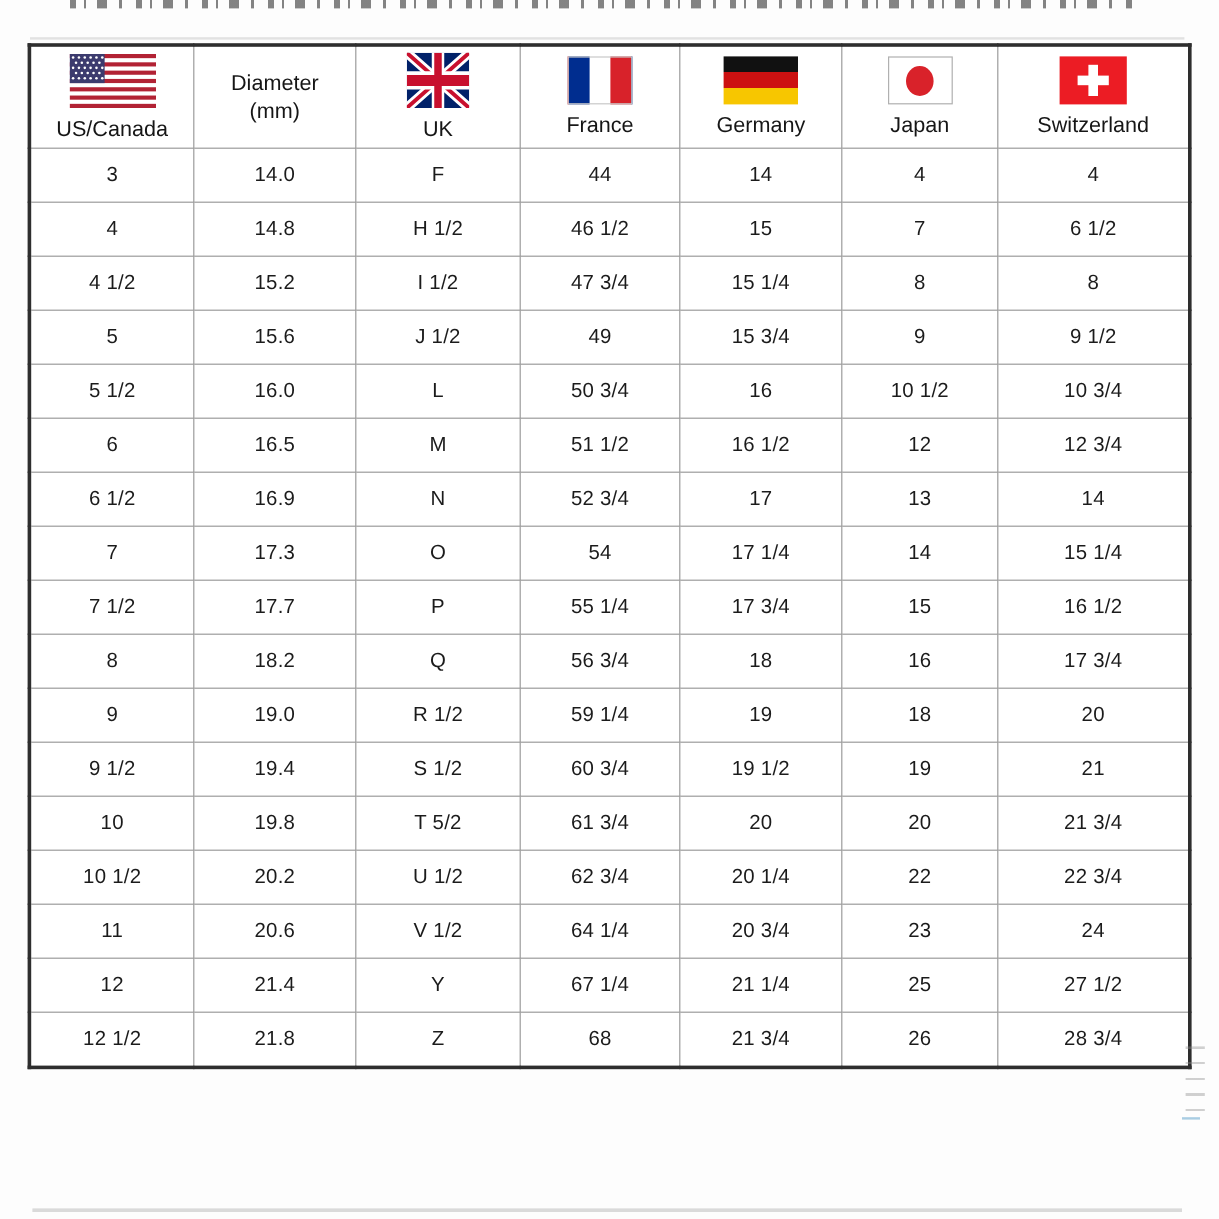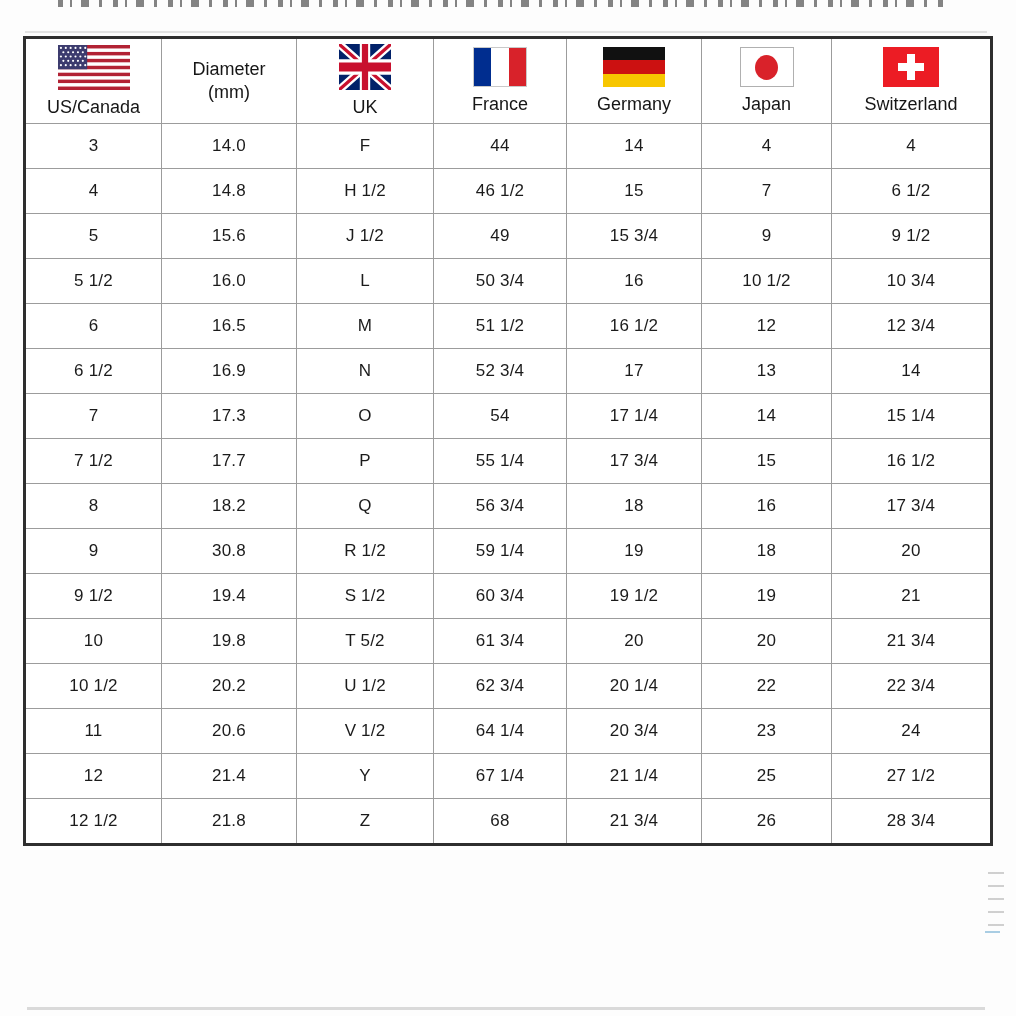--- a/index.html
+++ b/index.html
@@ -191,20 +191,29 @@
         <tr>
           <td>4</td>
           <td>14.8</td>
           <td>H 1/2</td>
           <td>46 1/2</td>
           <td>15</td>
           <td>7</td>
           <td>6 1/2</td>
         </tr>
         <tr>
+          <td>4 1/2</td>
+          <td>15.2</td>
+          <td>I 1/2</td>
+          <td>47 3/4</td>
+          <td>15 1/4</td>
+          <td>8</td>
+          <td>8</td>
+        </tr>
+        <tr>
           <td>5</td>
           <td>15.6</td>
           <td>J 1/2</td>
           <td>49</td>
           <td>15 3/4</td>
           <td>9</td>
           <td>9 1/2</td>
         </tr>
         <tr>
           <td>5 1/2</td>
@@ -255,21 +264,21 @@
           <td>8</td>
           <td>18.2</td>
           <td>Q</td>
           <td>56 3/4</td>
           <td>18</td>
           <td>16</td>
           <td>17 3/4</td>
         </tr>
         <tr>
           <td>9</td>
-          <td>30.8</td>
+          <td>19.0</td>
           <td>R 1/2</td>
           <td>59 1/4</td>
           <td>19</td>
           <td>18</td>
           <td>20</td>
         </tr>
         <tr>
           <td>9 1/2</td>
           <td>19.4</td>
           <td>S 1/2</td>

